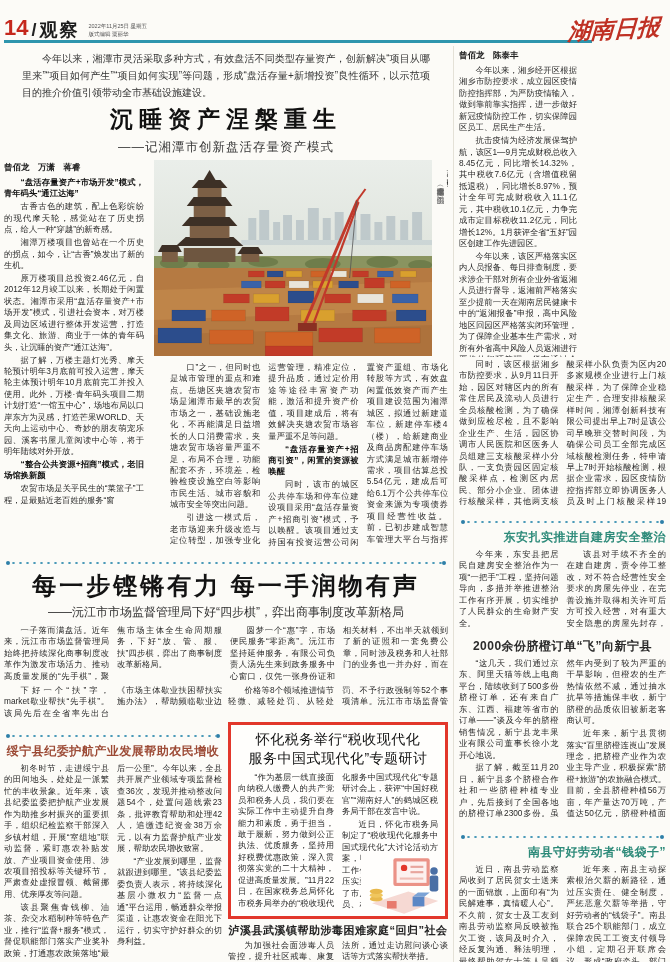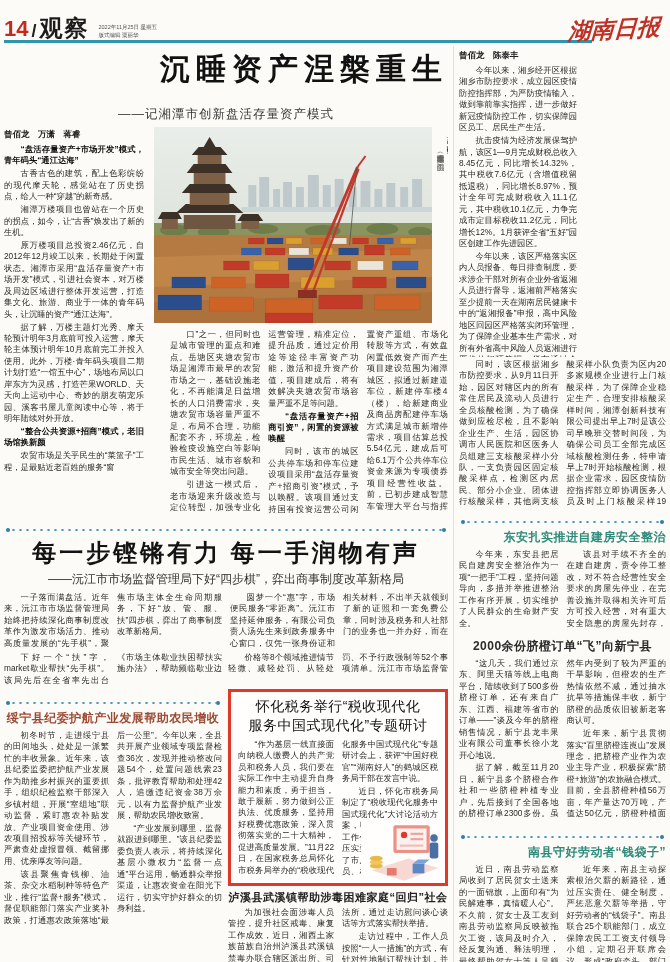--- a/index.html
+++ b/index.html
@@ -4,21 +4,21 @@
 <style>
   html,body{margin:0;padding:0;width:670px;height:962px;overflow:hidden;background:#fcfbf7;}
   body{font-family:"Liberation Sans","DejaVu Sans",sans-serif;color:#222;}
   .page{width:670px;height:930px;position:relative;box-sizing:border-box;padding:15px 4px;}
 
   
   .hdr{display:flex;justify-content:space-between;align-items:flex-start;height:22px;padding-top:2px;}
   .hdr-left{display:flex;align-items:flex-end;gap:3px;}
   .pageno{font-size:22px;font-weight:900;color:#c5281c;line-height:1;}
   .slash{font-size:18px;font-weight:700;color:#222;line-height:1;}
-  .section{font-size:23px;font-weight:900;color:#1b1b1b;line-height:1;letter-spacing:2px;}
+  .section{font-size:18px;font-weight:900;color:#1b1b1b;line-height:1;letter-spacing:2px;}
   .hdr-meta{font-size:5.5px;color:#555;line-height:1.35;margin-left:6px;padding-bottom:1px;}
   .masthead{font-family:"DejaVu Serif","Liberation Serif",serif;font-style:italic;font-weight:bold;
     font-size:23px;color:#bf3124;transform:rotate(-3deg) skewX(-6deg);letter-spacing:0;line-height:1;margin-right:6px;}
   .hdr-rule{height:3px;background:#2e95ad;width:588px;margin-top:1px;}
 
   
   .content{display:flex;margin-top:3px;}
   .left-region{width:450px;border-right:1px solid #e4e1d7;padding-right:5px;box-sizing:border-box;}
   .right-region{flex:1;padding-left:5px;box-sizing:border-box;}
 
@@ -32,21 +32,21 @@
 
   
   .dotted{position:relative;height:4px;margin:5px 6px;background-image:radial-gradient(circle,#4a9ab8 1px,rgba(0,0,0,0) 1.3px);
     background-size:7px 4px;background-repeat:repeat-x;background-position:left center;}
   .dotted:before,.dotted:after{content:"";position:absolute;top:0;width:4px;height:4px;border-radius:50%;background:#2e7fa8;}
   .dotted:before{left:-4px;}.dotted:after{right:-4px;}
 
   
   .lead-intro{font-size:10px;line-height:1.7;text-align:justify;text-indent:2em;color:#333;
     width:408px;margin:4px auto 2px;}
-  .main-headline{font-size:30px;font-weight:900;letter-spacing:6px;text-align:right;color:#111;margin:3px 0 16px;}
+  .main-headline{font-size:23px;font-weight:900;letter-spacing:6px;text-align:center;color:#111;margin:3px 0 4px;}
   .main-subtitle{font-size:12.5px;color:#3a3a3a;text-align:center;margin:2px 0 4px;letter-spacing:1px;}
   .lead-row{display:flex;gap:10px;height:396px;overflow:hidden;}
   .lead-col1{width:140px;flex:none;overflow:hidden;}
   .lead-stack{flex:1;display:flex;flex-direction:column;}
   .photo-wrap{display:flex;height:198px;}
   .photo-wrap svg{width:278px;height:196px;flex:none;border:1px solid #cfcab d;}
   .photo-cap{writing-mode:vertical-rl;text-orientation:upright;font-size:7.5px;color:#333;
     padding:4px 2px 0 3px;display:flex;flex-direction:column;}
   .photo-cap .credit{color:#666;margin-top:18px;}
   .under-photo{margin-top:4px;height:194px;}
@@ -108,20 +108,21 @@
     </div>
     <div class="masthead">湖南日报</div>
   </header>
   <div class="hdr-rule"></div>
 
   <div class="content">
 
     <div class="left-region">
 
       <section>
+        <p class="lead-intro">今年以来，湘潭市灵活采取多种方式，有效盘活不同类型存量资产，创新解决“项目从哪里来”“项目如何产生”“项目如何实现”等问题，形成“盘活存量+新增投资”良性循环，以示范项目的推介价值引领带动全市基础设施建设。</p>
         <h1 class="main-headline">沉睡资产涅槃重生</h1>
         <div class="main-subtitle">——记湘潭市创新盘活存量资产模式</div>
 
         <div class="lead-row">
           <div class="lead-col1">
             <div class="byline">曾佰龙　万潇　蒋睿</div>
             <div class="paras">
 
             <p class="em">“盘活存量资产+市场开发”模式，青年码头“通江达海”</p>
                 <p>古香古色的建筑，配上色彩缤纷的现代摩天轮，感觉站在了历史拐点，给人一种“穿越”的新奇感。</p>

